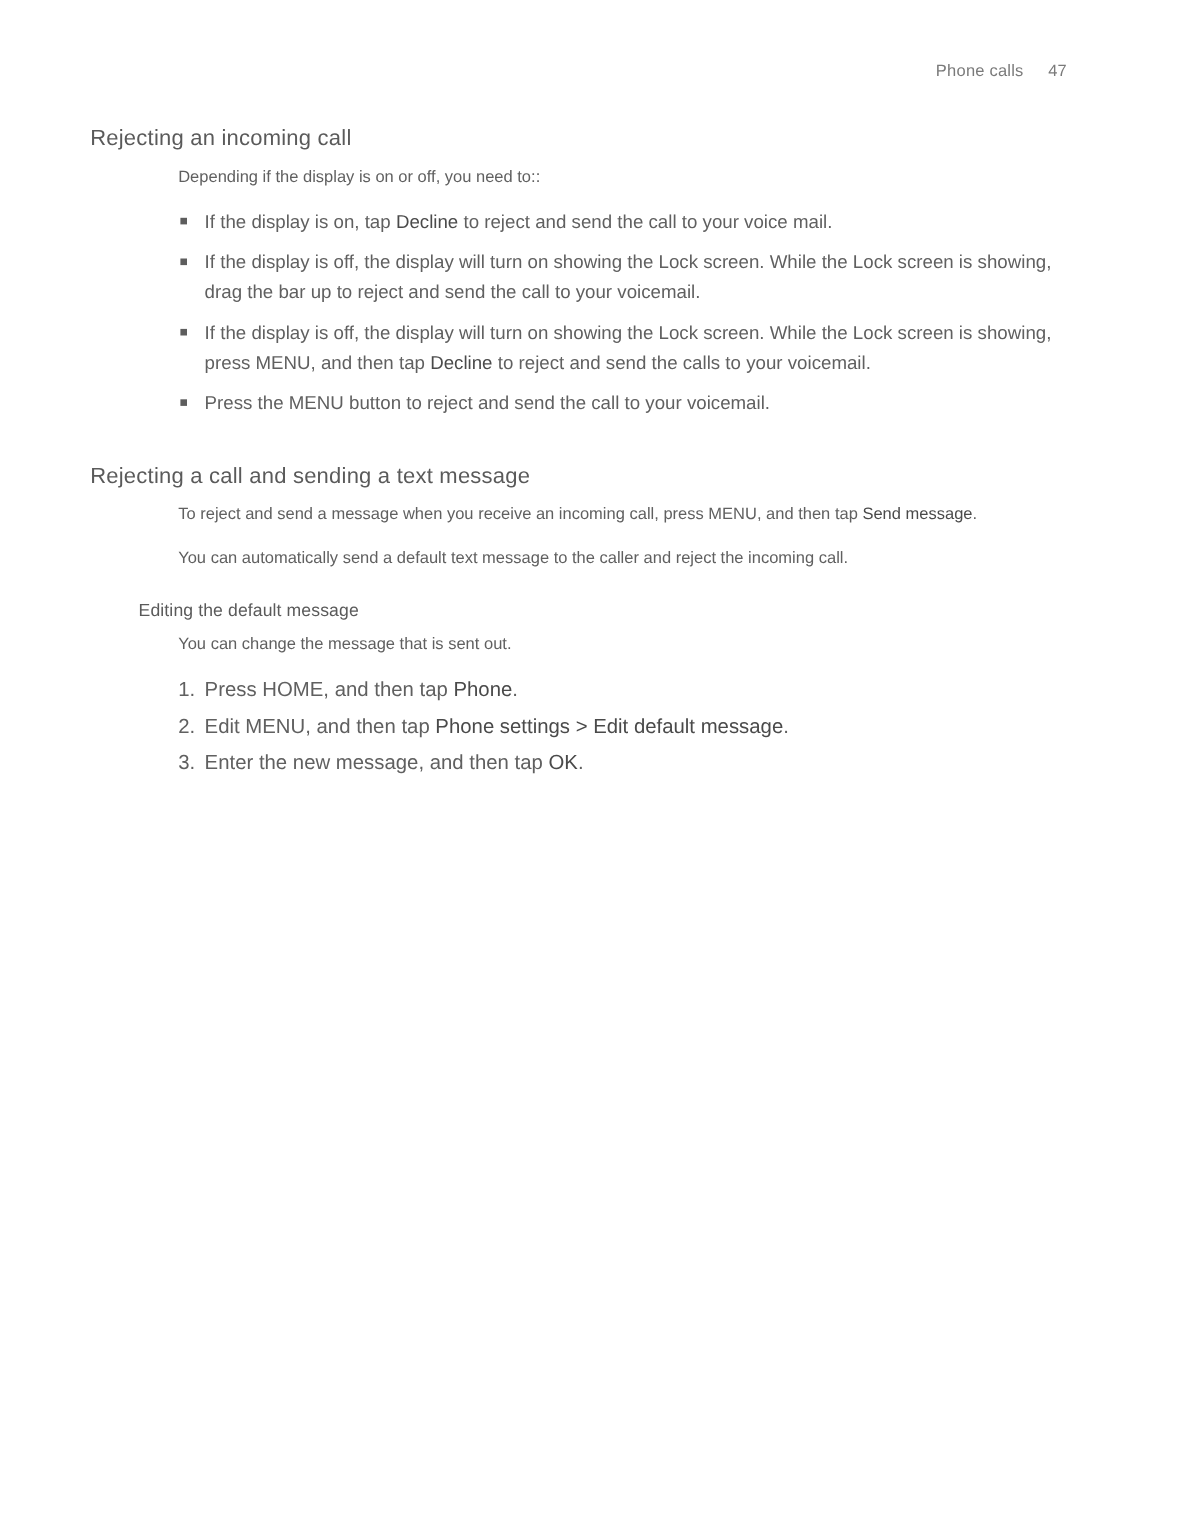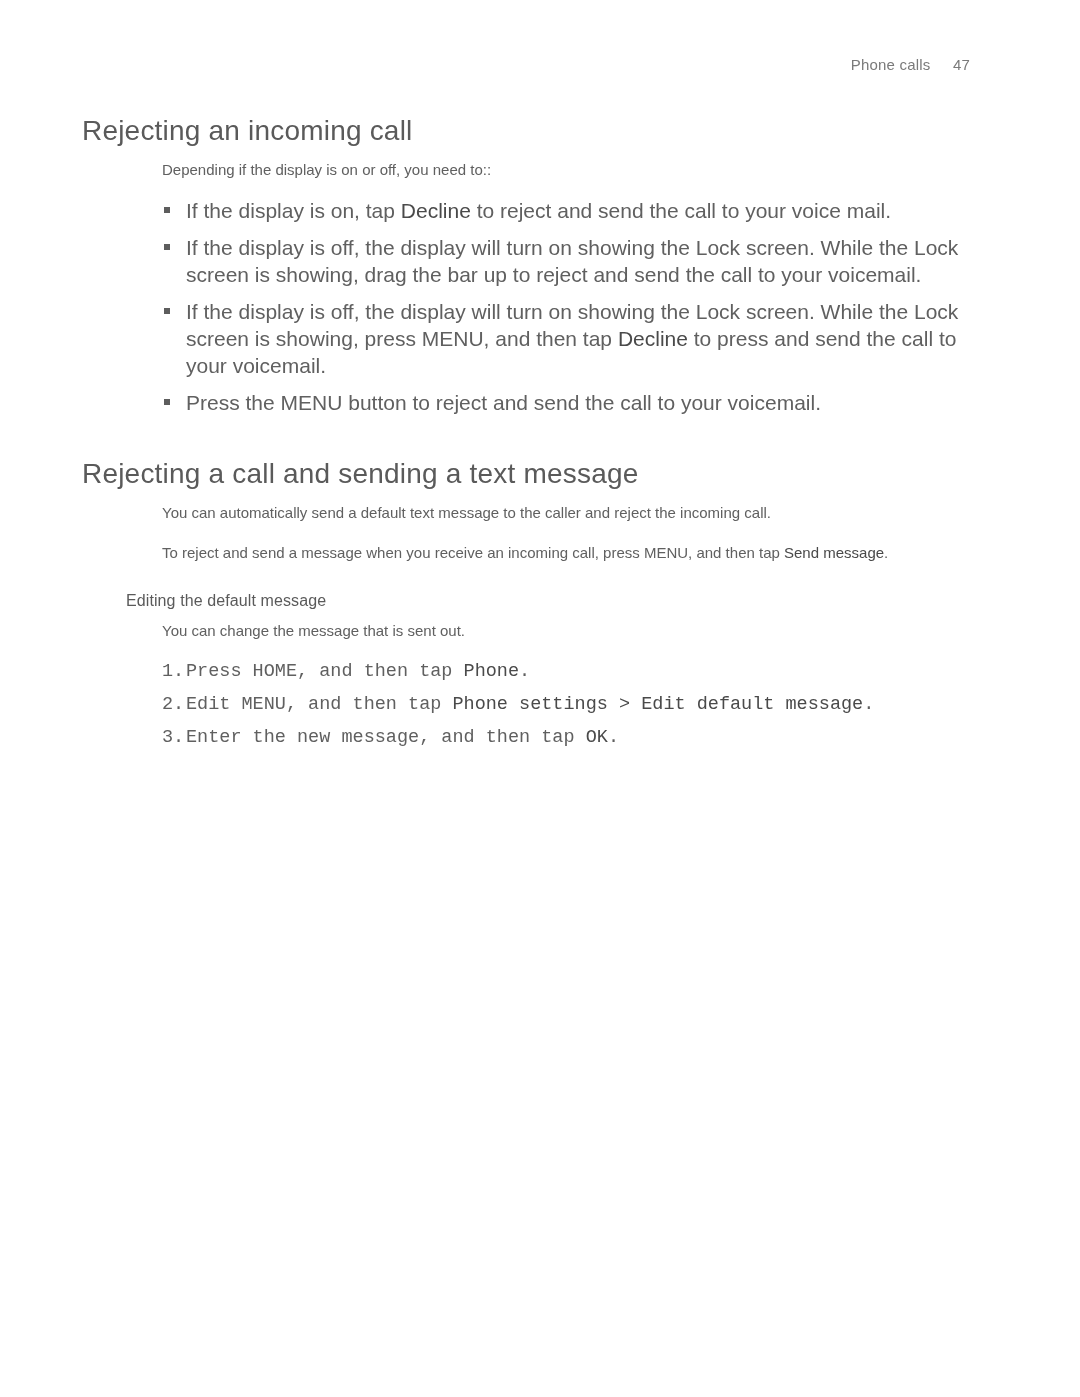--- a/index.html
+++ b/index.html
@@ -22,21 +22,21 @@
     text-align: right;
     font-size: 15px;
     color: #7a7a7a;
     letter-spacing: 0.2px;
   }
   .header .pnum {
     display: inline-block;
     margin-left: 18px;
   }
   h2.section {
-    font-size: 28px;
+    font-size: 20px;
     font-weight: 400;
     color: #5a5a5a;
     margin: 42px 0 10px 0;
     letter-spacing: 0.2px;
   }
   h3.subsection {
     font-size: 16px;
     font-weight: 400;
     color: #5a5a5a;
     margin: 26px 0 8px 44px;
@@ -56,40 +56,39 @@
     font-weight: 400;
   }
   ul.bullets {
     list-style: none;
     padding: 0;
     margin: 4px 0 0 0;
   }
   ul.bullets li {
     position: relative;
     padding-left: 24px;
-    font-size: 21px;
+    font-size: 17px;
     line-height: 27px;
     color: #606060;
     margin-bottom: 10px;
   }
   ul.bullets li::before {
     content: "";
     position: absolute;
     left: 2px;
     top: 10px;
     width: 6px;
     height: 6px;
     background: #5d5d5d;
   }
   ol.steps {
     list-style: none;
     counter-reset: step;
     padding: 0;
     margin: 6px 0 0 0;
-    font-family: Liberation Mono, monospace;
   }
   ol.steps li {
     counter-increment: step;
     position: relative;
     padding-left: 24px;
     font-size: 18.5px;
     line-height: 27px;
     color: #606060;
     margin-bottom: 6px;
   }
@@ -113,32 +112,32 @@
 
   <h2 class="section">Rejecting an incoming call</h2>
   <div class="bodyblock">
     <p class="body">Depending if the display is on or off, you need to::</p>
     <ul class="bullets">
       <li>
         <span>If the display is on, tap </span><span class="strong">Decline</span><span> to reject and send the call to your voice mail.</span>
       </li>
       <li>If the display is off, the display will turn on showing the Lock screen. While the Lock screen is showing, drag the bar up to reject and send the call to your voicemail.</li>
       <li>
-        <span>If the display is off, the display will turn on showing the Lock screen. While the Lock screen is showing, press MENU, and then tap </span><span class="strong">Decline</span><span> to press and send the call to your voicemail.</span>
+        <span>If the display is off, the display will turn on showing the Lock screen. While the Lock screen is showing, press MENU, and then tap </span><span class="strong">Decline</span><span> to reject and send the calls to your voicemail.</span>
       </li>
       <li>Press the MENU button to reject and send the call to your voicemail.</li>
     </ul>
   </div>
 
   <h2 class="section" style="">Rejecting a call and sending a text message</h2>
   <div class="bodyblock">
-    <p class="body">You can automatically send a default text message to the caller and reject the incoming call.</p>
     <p class="body">
       <span>To reject and send a message when you receive an incoming call, press MENU, and then tap </span><span class="strong">Send message</span><span>.</span>
     </p>
+    <p class="body">You can automatically send a default text message to the caller and reject the incoming call.</p>
   </div>
 
   <h3 class="subsection">Editing the default message</h3>
   <div class="bodyblock">
     <p class="body" style="margin-top:4px">You can change the message that is sent out.</p>
     <ol class="steps">
       <li>
         <span>Press HOME, and then tap </span><span class="strong">Phone</span><span>.</span>
       </li>
       <li>

